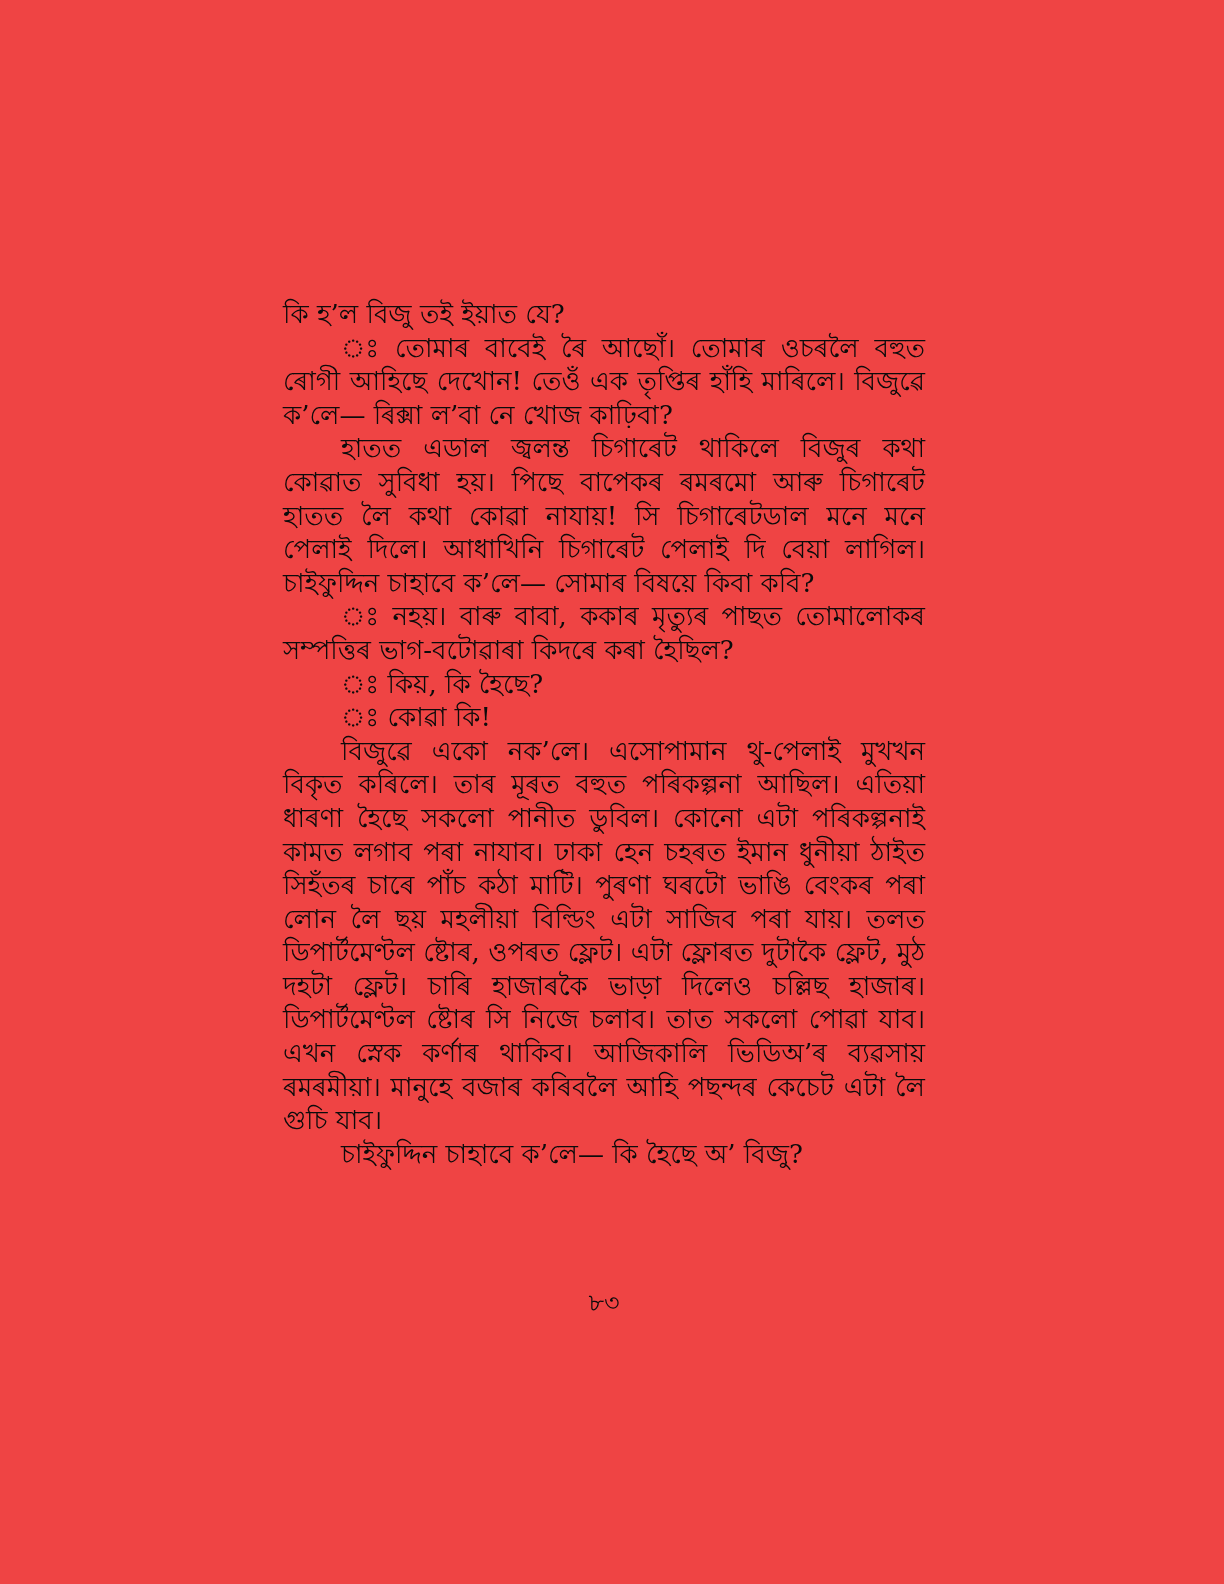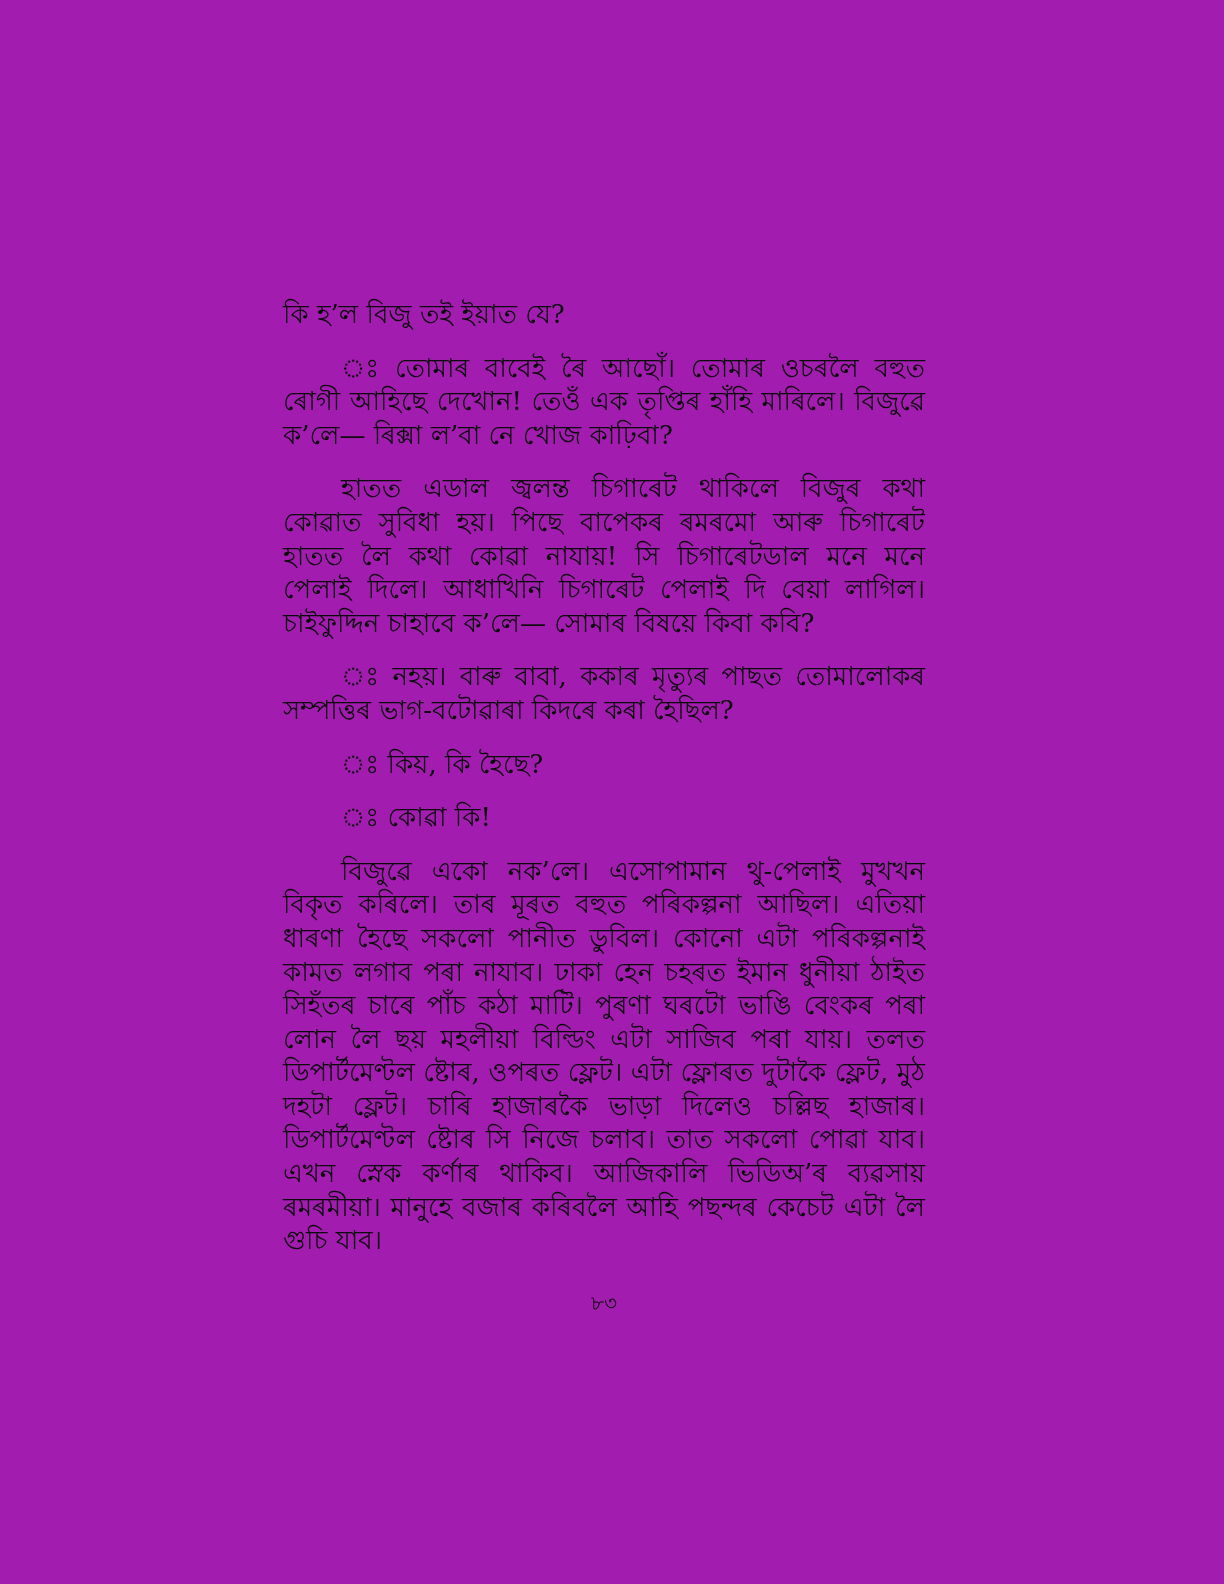--- a/index.html
+++ b/index.html
@@ -12,59 +12,59 @@
     background: #ffffff;
     position: relative;
     font-family: "DejaVu Serif", "Liberation Serif", serif;
   }
   .sheet {
     position: absolute;
     left: 0;
     top: 0;
     width: 1224px;
     height: 1584px;
-    background: #a21caf;
+    background: #ef4444;
     overflow: hidden;
   }
   .text-block {
     position: absolute;
     left: 283px;
     top: 298px;
     width: 642px;
     color: #0b0b0b;
     font-size: 26px;
     line-height: 33.6px;
     text-align: justify;
   }
   .text-block p {
     margin: 0;
     padding: 0;
   }
   .text-block p.indent {
     text-indent: 58px;
-    margin-top: 20px;
   }
   .page-number {
     position: absolute;
     left: 283px;
     top: 1288px;
     width: 642px;
     text-align: center;
     color: #0b0b0b;
-    font-size: 20px;
+    font-size: 24px;
     line-height: 30px;
   }
 </style>
 </head>
 <body>
 
 <div class="sheet">
   <main class="text-block">
       <p class="">কি হ’ল বিজু তই ইয়াত যে?</p>
       <p class="indent">ঃ তোমাৰ বাবেই ৰৈ আছোঁ। তোমাৰ ওচৰলৈ বহুত ৰোগী আহিছে দেখোন! তেওঁ এক তৃপ্তিৰ হাঁহি মাৰিলে। বিজুৱে ক’লে— ৰিক্সা ল’বা নে খোজ কাঢ়িবা?</p>
       <p class="indent">হাতত এডাল জ্বলন্ত চিগাৰেট থাকিলে বিজুৰ কথা কোৱাত সুবিধা হয়। পিছে বাপেকৰ ৰমৰমো আৰু চিগাৰেট হাতত লৈ কথা কোৱা নাযায়! সি চিগাৰেটডাল মনে মনে পেলাই দিলে। আধাখিনি চিগাৰেট পেলাই দি বেয়া লাগিল। চাইফুদ্দিন চাহাবে ক’লে— সোমাৰ বিষয়ে কিবা কবি?</p>
       <p class="indent">ঃ নহয়। বাৰু বাবা, ককাৰ মৃত্যুৰ পাছত তোমালোকৰ সম্পত্তিৰ ভাগ-বটোৱাৰা কিদৰে কৰা হৈছিল?</p>
       <p class="indent">ঃ কিয়, কি হৈছে?</p>
       <p class="indent">ঃ কোৱা কি!</p>
       <p class="indent">বিজুৱে একো নক’লে। এসোপামান থু-পেলাই মুখখন বিকৃত কৰিলে। তাৰ মূৰত বহুত পৰিকল্পনা আছিল। এতিয়া ধাৰণা হৈছে সকলো পানীত ডুবিল। কোনো এটা পৰিকল্পনাই কামত লগাব পৰা নাযাব। ঢাকা হেন চহৰত ইমান ধুনীয়া ঠাইত সিহঁতৰ চাৰে পাঁচ কঠা মাটি। পুৰণা ঘৰটো ভাঙি বেংকৰ পৰা লোন লৈ ছয় মহলীয়া বিল্ডিং এটা সাজিব পৰা যায়। তলত ডিপাৰ্টমেণ্টল ষ্টোৰ, ওপৰত ফ্লেট। এটা ফ্লোৰত দুটাকৈ ফ্লেট, মুঠ দহটা ফ্লেট। চাৰি হাজাৰকৈ ভাড়া দিলেও চল্লিছ হাজাৰ। ডিপাৰ্টমেণ্টল ষ্টোৰ সি নিজে চলাব। তাত সকলো পোৱা যাব। এখন স্নেক কৰ্ণাৰ থাকিব। আজিকালি ভিডিঅ’ৰ ব্যৱসায় ৰমৰমীয়া। মানুহে বজাৰ কৰিবলৈ আহি পছন্দৰ কেচেট এটা লৈ গুচি যাব।</p>
+      <p class="indent">চাইফুদ্দিন চাহাবে ক’লে— কি হৈছে অ’ বিজু?</p>
     </main>
   <div class="page-number">৮৩</div>
 </div>
 
 </body></html>

